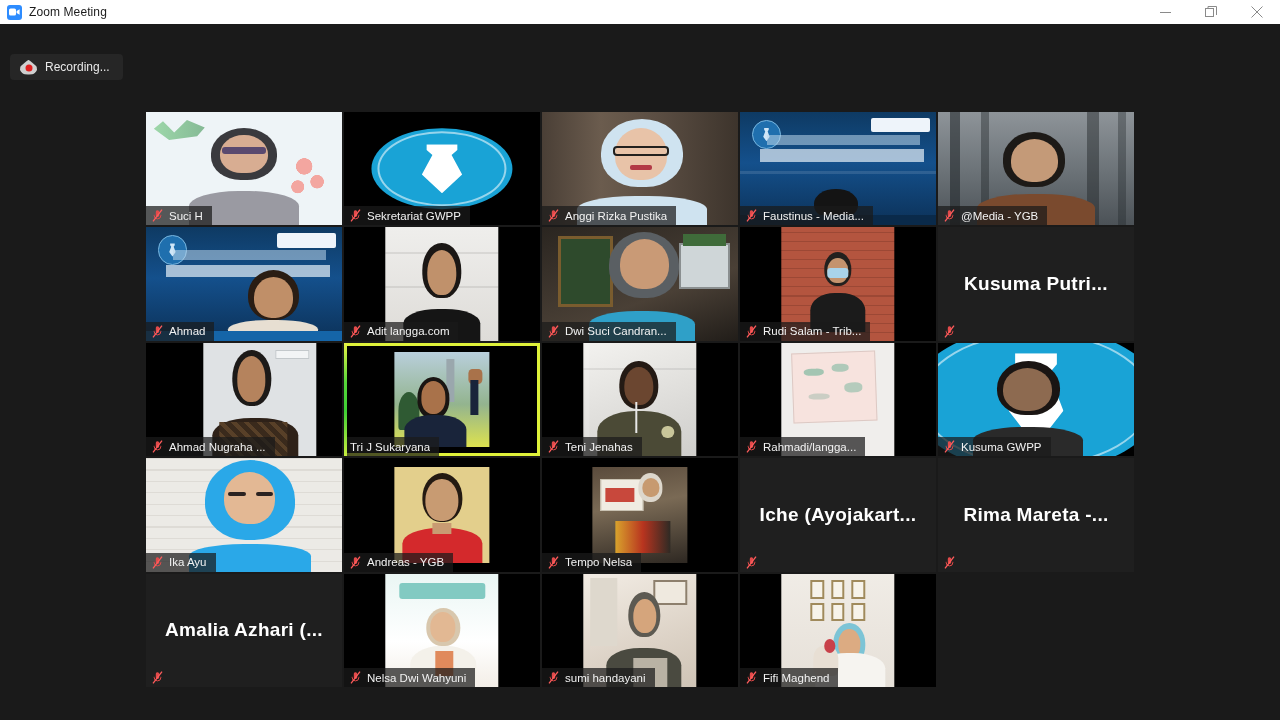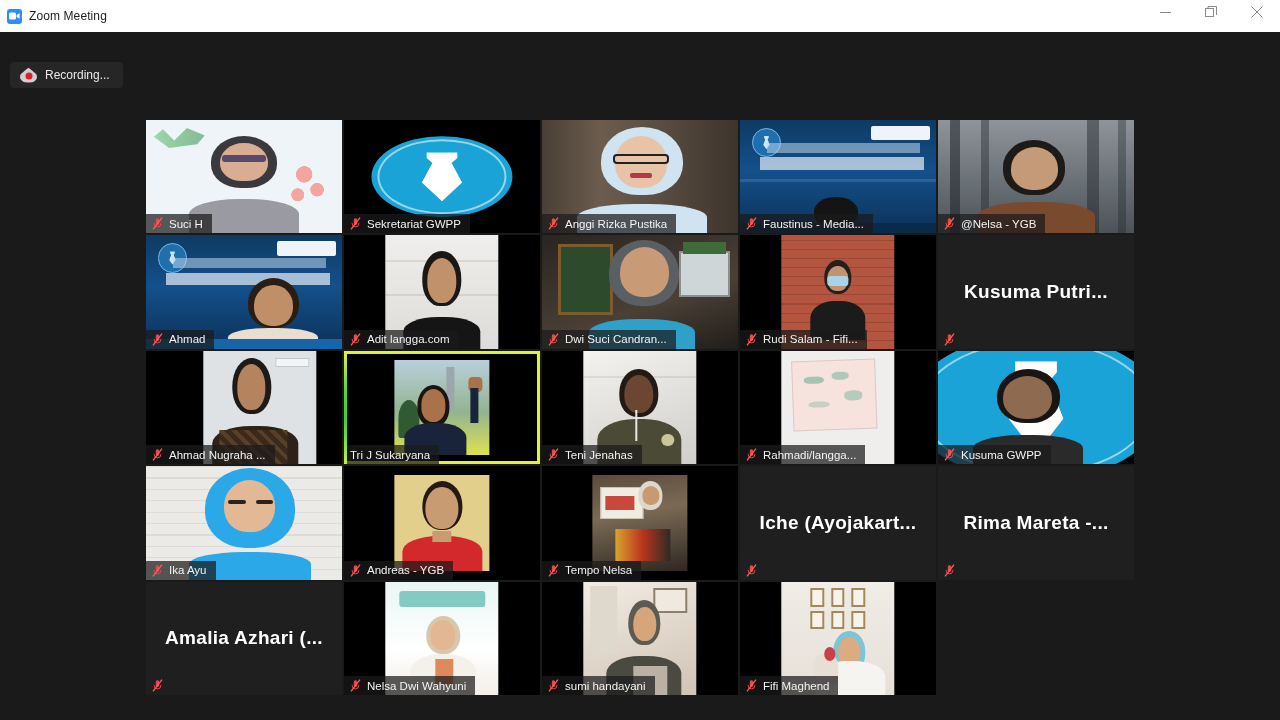--- a/index.html
+++ b/index.html
@@ -5,21 +5,21 @@
   * { box-sizing: border-box; margin: 0; padding: 0; }
   html, body {
     width: 1280px; height: 720px;
     overflow: hidden;
     background: #1a1a1a;
     font-family: "Liberation Sans", sans-serif;
   }
 
   
   .titlebar {
-    height: 32px; width: 100%;
+    height: 24px; width: 100%;
     background: #ffffff;
     display: flex; align-items: center;
     position: relative;
   }
   .title-left { display: flex; align-items: center; padding-left: 7px; gap: 7px; }
   .zoom-logo {
     width: 15px; height: 15px; border-radius: 3px;
     background: #2d8cff;
     display: flex; align-items: center; justify-content: center;
   }
@@ -343,21 +343,21 @@
         <div class="body" style="left:20%;bottom:0;width:60%;height:28%;background:#7a4a2e"></div>
       </div>
       <div class="namebar">
         <span class="mic-muted">
           <svg viewBox="0 0 11 13">
               <path d="M5.5 1.2c1 0 1.7.8 1.7 1.7v3.4c0 1-.8 1.7-1.7 1.7s-1.7-.8-1.7-1.7V2.9c0-1 .8-1.7 1.7-1.7z" fill="#e24a4a"></path>
               <path d="M2.2 5.8v.8a3.3 3.3 0 006.6 0v-.8" stroke="#e24a4a" stroke-width="1" fill="none"></path>
               <path d="M1 12.4L10 .6" stroke="#ff5c5c" stroke-width="1.3"></path>
             </svg>
         </span>
-        <span class="nm">@Nelsa - YGB</span>
+        <span class="nm">@Media - YGB</span>
       </div>
     </div>
 
     <div class="tile">
       <div class="vid bg-blue-stage">
         <div class="fellow-badge"></div>
         <div class="fellow-line1"></div>
         <div class="fellow-line2"></div>
         <div class="fellow-logo-box"></div>
         <div class="head" style="left:52%;top:38%;width:26%;height:44%;background:#2a1d14"></div>
@@ -430,21 +430,21 @@
         </div>
       </div>
       <div class="namebar">
         <span class="mic-muted">
           <svg viewBox="0 0 11 13">
               <path d="M5.5 1.2c1 0 1.7.8 1.7 1.7v3.4c0 1-.8 1.7-1.7 1.7s-1.7-.8-1.7-1.7V2.9c0-1 .8-1.7 1.7-1.7z" fill="#e24a4a"></path>
               <path d="M2.2 5.8v.8a3.3 3.3 0 006.6 0v-.8" stroke="#e24a4a" stroke-width="1" fill="none"></path>
               <path d="M1 12.4L10 .6" stroke="#ff5c5c" stroke-width="1.3"></path>
             </svg>
         </span>
-        <span class="nm">Rudi Salam - Fifi...</span>
+        <span class="nm">Rudi Salam - Trib...</span>
       </div>
     </div>
 
     <div class="tile placeholder">
       <div class="bigname">Kusuma Putri...</div>
       <div class="namebar bare">
         <span class="mic-muted">
           <svg viewBox="0 0 11 13">
               <path d="M5.5 1.2c1 0 1.7.8 1.7 1.7v3.4c0 1-.8 1.7-1.7 1.7s-1.7-.8-1.7-1.7V2.9c0-1 .8-1.7 1.7-1.7z" fill="#e24a4a"></path>
               <path d="M2.2 5.8v.8a3.3 3.3 0 006.6 0v-.8" stroke="#e24a4a" stroke-width="1" fill="none"></path>

